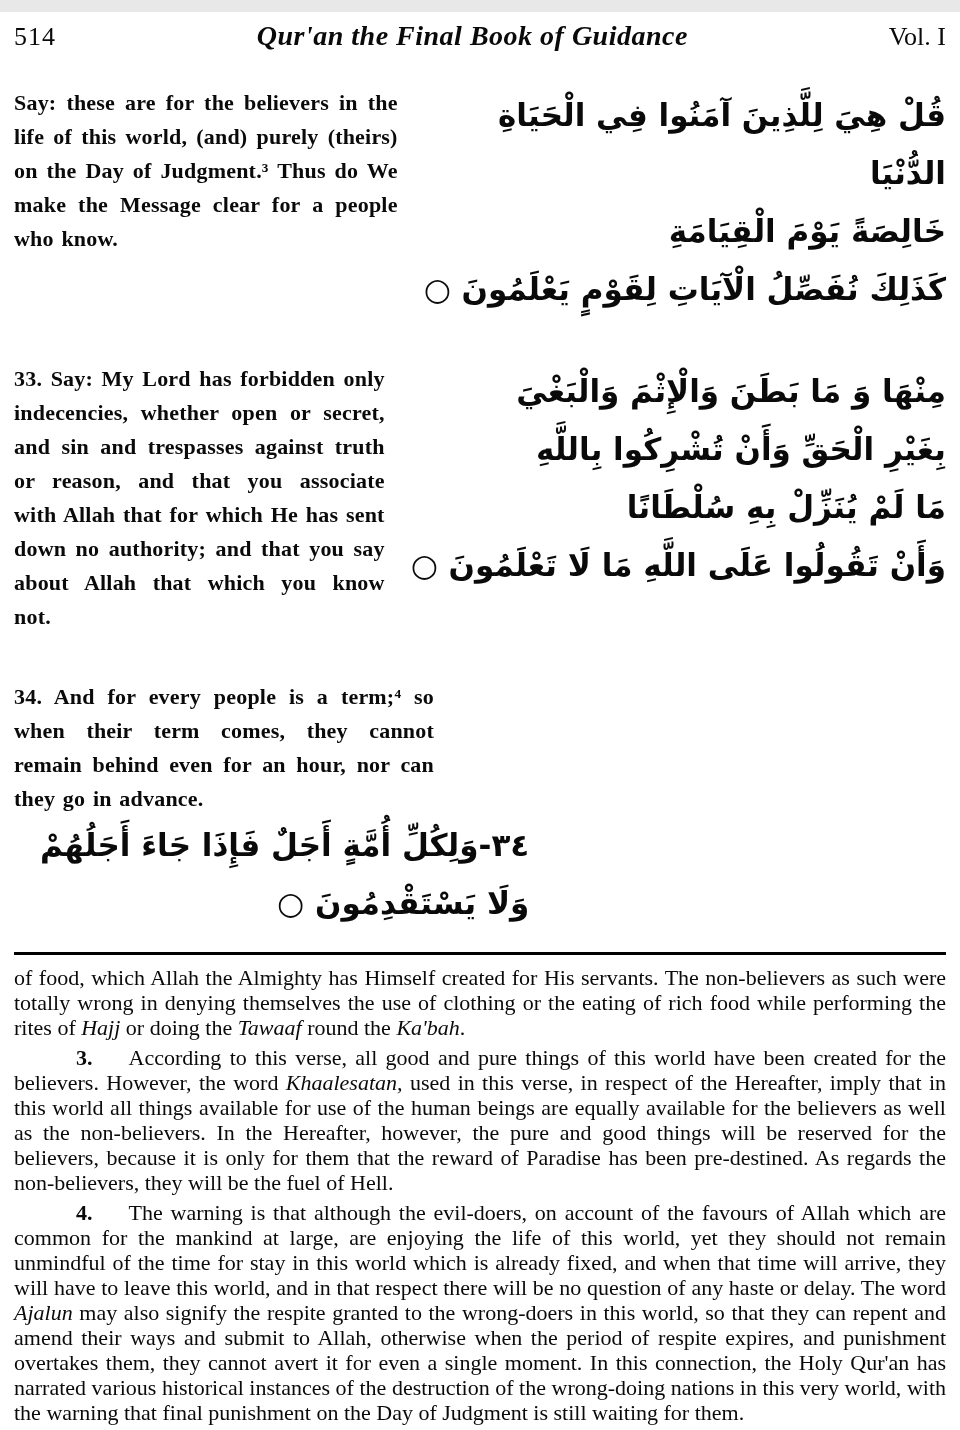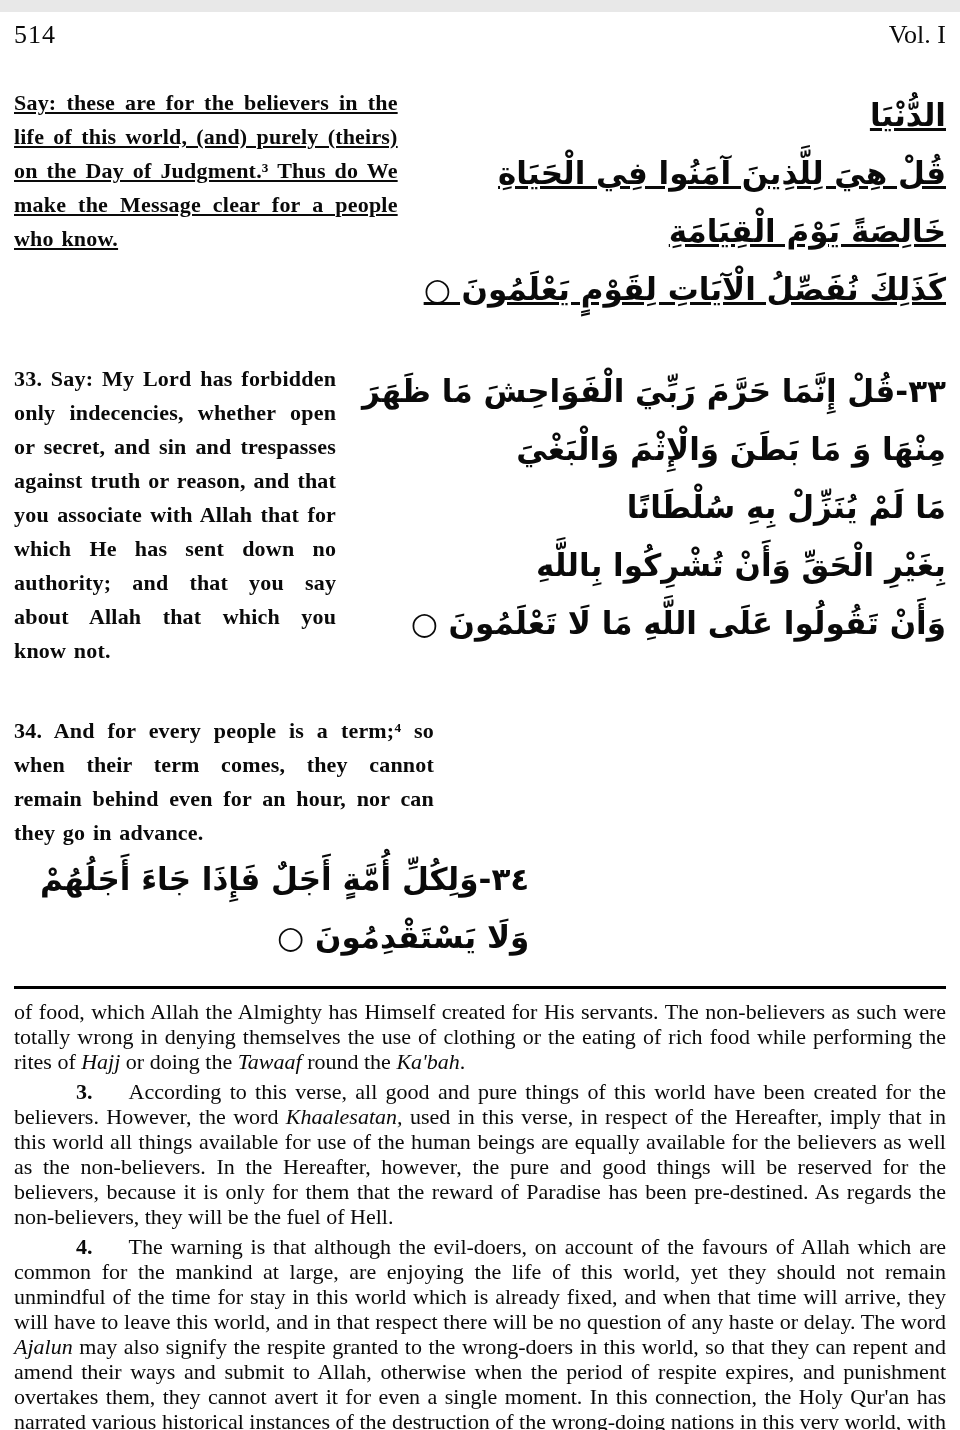--- a/index.html
+++ b/index.html
@@ -24,21 +24,21 @@
   }
   .page-num { font-size: 26px; letter-spacing: 1px; }
   .book-title { font-size: 28px; font-style: italic; font-weight: bold; letter-spacing: .5px; }
   .volume { font-size: 26px; }
 
   
   .verse-row {
     display: flex;
     align-items: flex-start;
   }
-  .vr-1 { margin-top: 26px; text-decoration: underline; }
+  .vr-1 { margin-top: 26px; }
   .vr-2 { margin-top: 44px; }
   .vr-3 { margin-top: 46px; flex-direction: column; }
   .english {
     width: 420px;
     font-size: 22px;
     font-weight: bold;
     line-height: 34px;
     text-align: justify;
     letter-spacing: .2px;
     word-spacing: 2px;
@@ -75,42 +75,42 @@
   .fn-num { margin-right: 36px; font-weight: bold; }
   .fn i { font-style: italic; }
 </style>
 </head>
 <body>
 
 <div class="page">
 
   <header class="header">
     <span class="page-num">514</span>
+    <span class="book-title">Qur'an the Final Book of Guidance</span>
     <span class="volume">Vol. I</span>
   </header>
 
   <main>
 
     <div class="verse-row vr-1">
       <div class="english">Say: these are for the believers in the life of this world, (and) purely (theirs) on the Day of Judgment.³ Thus do We make the Message clear for a people who know.</div>
       <div class="arabic">
+        <div class="aline">قُلْ هِيَ لِلَّذِينَ آمَنُوا فِي الْحَيَاةِ</div>
         <div class="aline">الدُّنْيَا</div>
-        <div class="aline">قُلْ هِيَ لِلَّذِينَ آمَنُوا فِي الْحَيَاةِ</div>
         <div class="aline">خَالِصَةً يَوْمَ الْقِيَامَةِ</div>
         <div class="aline">كَذَلِكَ نُفَصِّلُ الْآيَاتِ لِقَوْمٍ يَعْلَمُونَ ○</div>
       </div>
     </div>
 
     <div class="verse-row vr-2">
       <div class="english">33. Say: My Lord has forbidden only indecencies, whether open or secret, and sin and trespasses against truth or reason, and that you associate with Allah that for which He has sent down no authority; and that you say about Allah that which you know not.</div>
       <div class="arabic">
-        <div class="aline">٣٣-قُلْ إِنَّمَا حَرَّمَ رَبِّيَ الْفَوَاحِشَ مَا ظَهَرَ</div>
         <div class="aline">مِنْهَا وَ مَا بَطَنَ وَالْإِثْمَ وَالْبَغْيَ</div>
+        <div class="aline">بِغَيْرِ الْحَقِّ وَأَنْ تُشْرِكُوا بِاللَّهِ</div>
         <div class="aline">مَا لَمْ يُنَزِّلْ بِهِ سُلْطَانًا</div>
-        <div class="aline">بِغَيْرِ الْحَقِّ وَأَنْ تُشْرِكُوا بِاللَّهِ</div>
         <div class="aline">وَأَنْ تَقُولُوا عَلَى اللَّهِ مَا لَا تَعْلَمُونَ ○</div>
       </div>
     </div>
 
     <div class="verse-row vr-3">
       <div class="english">34. And for every people is a term;⁴ so when their term comes, they cannot remain behind even for an hour, nor can they go in advance.</div>
       <div class="arabic">
         <div class="aline">٣٤-وَلِكُلِّ أُمَّةٍ أَجَلٌ فَإِذَا جَاءَ أَجَلُهُمْ</div>
         <div class="aline">وَلَا يَسْتَقْدِمُونَ ○</div>
       </div>

